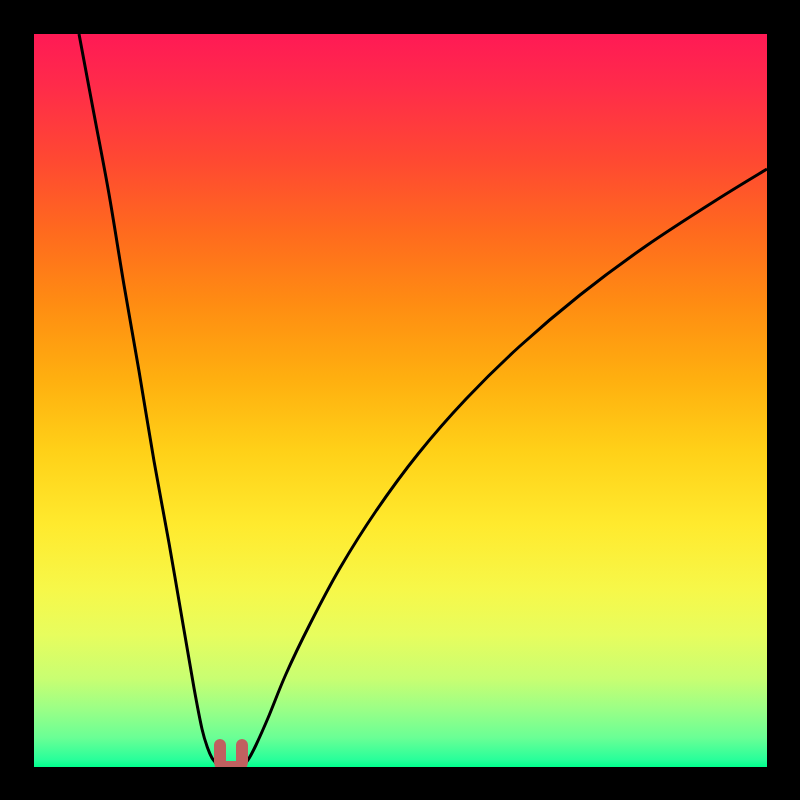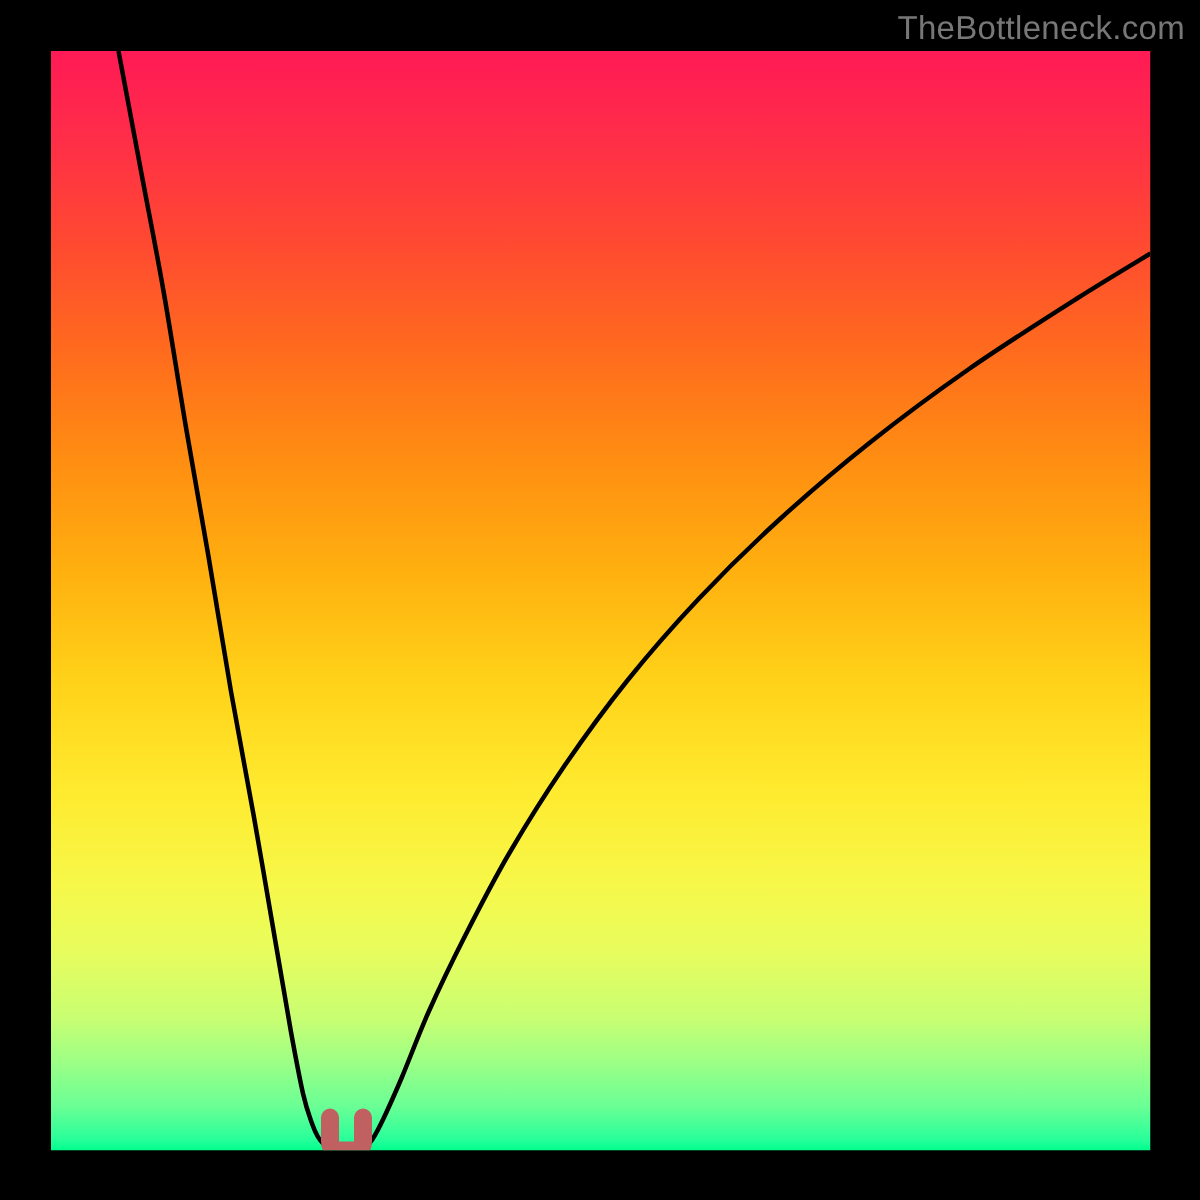--- a/index.html
+++ b/index.html
@@ -77,14 +77,13 @@
   <div class="plot-area">
     <div class="gradient-bg"></div>
 
     <svg class="curves" viewBox="0 0 733 733" preserveAspectRatio="none">
       <path d="M 45 0 C 47.5 13.3, 55.0 53.3, 60 80 C 65.0 106.7, 70.0 131.5, 75 160 C 80.0 188.5, 85.0 221.5, 90 251 C 95.0 280.5, 100.0 307.7, 105 337 C 110.0 366.3, 115.0 398.3, 120 427 C 125.0 455.7, 130.0 480.8, 135 509 C 140.0 537.2, 145.8 571.8, 150 596 C 154.2 620.2, 157.0 637.5, 160 654 C 163.0 670.5, 165.7 684.8, 168 695 C 170.3 705.2, 172.3 710.2, 174 715 C 175.7 719.8, 176.7 721.7, 178 724 C 179.3 726.3, 180.7 727.7, 182 729 C 183.3 730.3, 185.3 731.5, 186 732" fill="none" stroke="#000" stroke-width="3"></path>
       <path d="M 208 732 C 209.0 731.0, 211.7 729.5, 214 726 C 216.3 722.5, 218.7 718.0, 222 711 C 225.3 704.0, 229.0 695.8, 234 684 C 239.0 672.2, 245.0 655.7, 252 640 C 259.0 624.3, 267.0 607.7, 276 590 C 285.0 572.3, 295.0 552.8, 306 534 C 317.0 515.2, 329.0 496.0, 342 477 C 355.0 458.0, 369.0 438.7, 384 420 C 399.0 401.3, 415.0 383.0, 432 365 C 449.0 347.0, 467.0 329.3, 486 312 C 505.0 294.7, 525.0 277.7, 546 261 C 567.0 244.3, 589.0 228.0, 612 212 C 635.0 196.0, 663.8 177.8, 684 165 C 704.2 152.2, 724.8 140.0, 733 135" fill="none" stroke="#000" stroke-width="3"></path>
       <path d="M 186 711 L 186 727 Q 186 733 192 733 L 202 733 Q 208 733 208 727 L 208 711" fill="none" stroke="#c06060" stroke-width="12" stroke-linecap="round" stroke-linejoin="round"></path>
     </svg>
   </div>
 
-  <div class="watermark">TheBottleneck.com</div>
 </div>
 
 </body></html>

